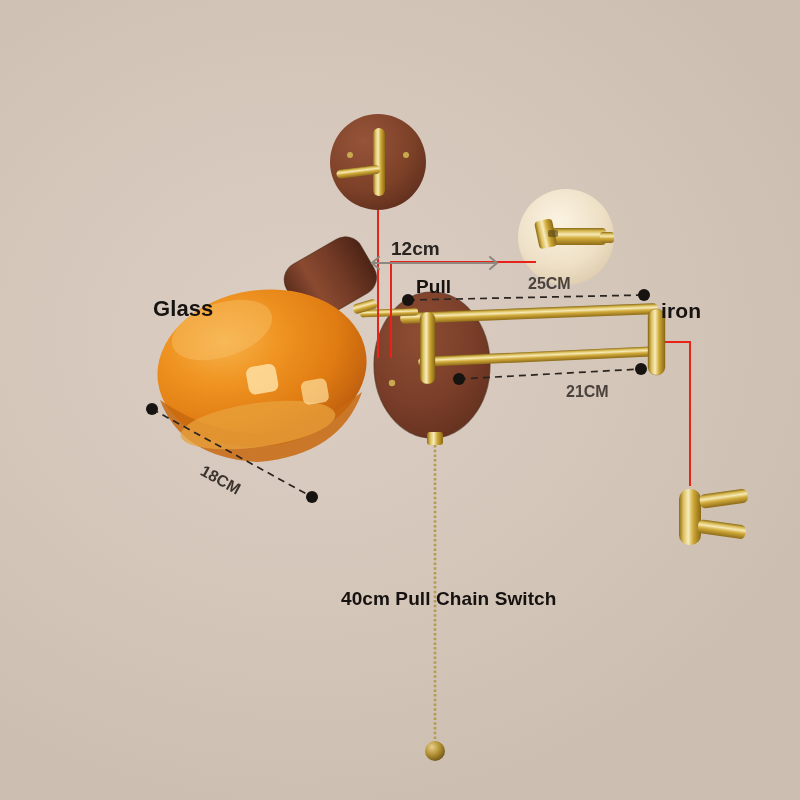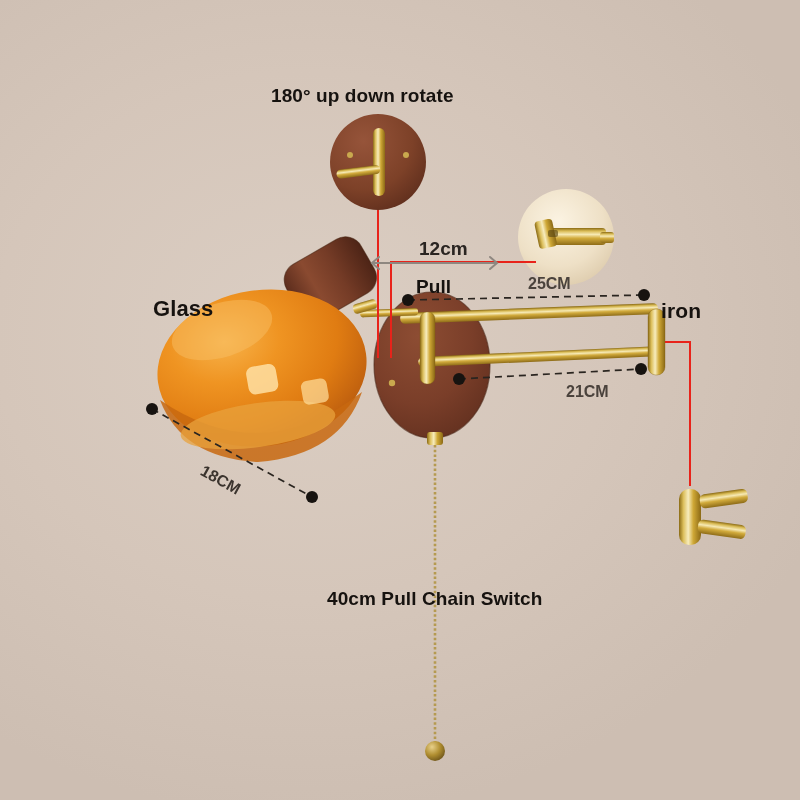--- a/index.html
+++ b/index.html
@@ -172,34 +172,33 @@
       <circle cx="641" cy="369" r="6" fill="#171310"></circle>
     </g>
 
     <g>
       <line x1="152" y1="409" x2="312" y2="497" stroke="#2a2520" stroke-width="1.7" stroke-dasharray="7 5"></line>
       <circle cx="152" cy="409" r="6" fill="#171310"></circle>
       <circle cx="312" cy="497" r="6" fill="#171310"></circle>
     </g>
   </svg>
 
-  <div class="lbl" style="left:271px;top:85px;font-size:19px;">180° up down rotate</div>
 
 
 
   <div class="lbl" style="left:153px;top:296px;font-size:22px;">Glass</div>
 
   <div class="lbl" style="left:416px;top:276px;font-size:19px;">Pull</div>
 
   <div class="lbl" style="left:661px;top:299px;font-size:21px;">iron</div>
 
-  <div class="dim" style="left:419px;top:238px;font-size:19px;">12cm</div>
+  <div class="dim" style="left:391px;top:238px;font-size:19px;">12cm</div>
 
   <div class="dim" style="left:528px;top:275px;font-size:16px;color:#4a423c;">25CM</div>
 
   <div class="dim" style="left:566px;top:383px;font-size:16px;color:#4a423c;text-align:right;">21CM</div>
 
   <div class="dim" style="left:206px;top:462px;font-size:16px;color:#3b342e;transform:rotate(29deg);transform-origin:left top;">18CM</div>
 
 
-  <div class="lbl" style="left:327px;top:588px;font-size:19px;">40cm Pull Chain Switch</div>
+  <div class="lbl" style="left:341px;top:588px;font-size:19px;">40cm Pull Chain Switch</div>
 
 </div>
 
 </body></html>

